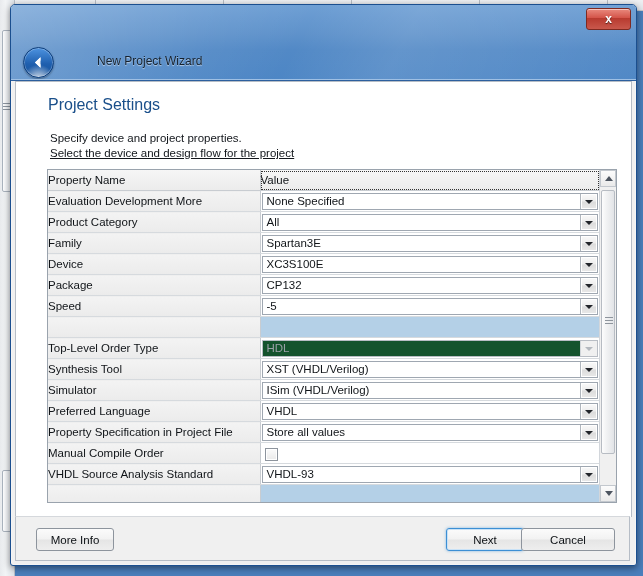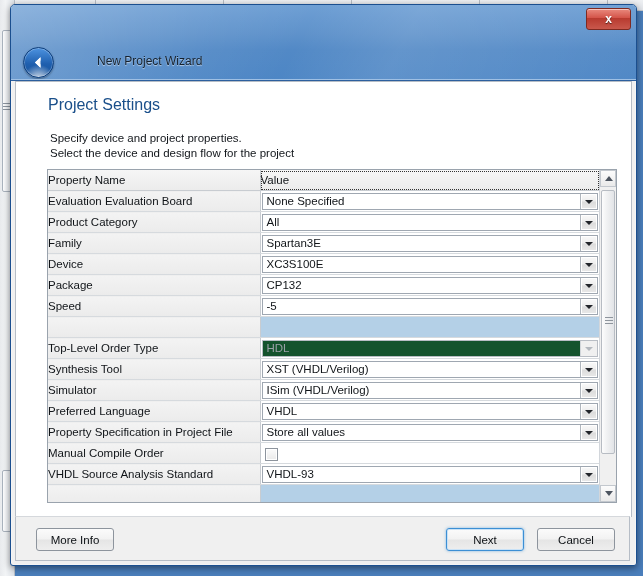--- a/index.html
+++ b/index.html
@@ -129,21 +129,21 @@
     border: 1px solid #b6bdc6;
     border-bottom: none;
   }
   .page-title {
     position: absolute;
     left: 32px; top: 14px;
     font-size: 16px;
     color: #1a4f8a;
   }
   .desc1 { position:absolute; left:34px; top:50px; font-size:11.5px; color:#12161b; }
-  .desc2 { position:absolute; left:34px; top:65px; font-size:11.5px; color:#12161b; }
+  .desc2 { position:absolute; left:34px; top:65px; font-size:11.5px; color:#12161b;text-decoration:underline; }
 
   
   .grid-wrap {
     position: absolute;
     left: 31px; top: 87px;
     width: 570px; height: 334px;
     border: 1px solid #9aa3ad;
     background: #fff;
     overflow: hidden;
     box-sizing: border-box;
@@ -313,21 +313,21 @@
     color: #0d1115;
     cursor: pointer;
     box-sizing: border-box;
   }
   .btn.more { left: 20px; top: 11px; width: 78px; }
   .btn.next {
     right: 105px; top: 11px; width: 78px;
     border: 1px solid #3c8fd4;
     box-shadow: 0 0 0 1px #c9e2f7 inset, 0 0 3px rgba(60,143,212,0.6);
   }
-  .btn.cancel { right: 14px; top: 11px; width: 78px; }
+  .btn.cancel { right: 14px; top: 11px; width: 94px; }
 </style>
 </head>
 <body>
 
 <div id="root">
 
   <div class="bg-top-strip">
     <div class="bg-top-tick" style="left:95px"></div>
     <div class="bg-top-tick" style="left:223px"></div>
     <div class="bg-top-tick" style="left:351px"></div>
@@ -371,21 +371,21 @@
                 <col class="c-val">
               </colgroup>
             <thead>
               <tr>
                 <th class="hdr">Property Name</th>
                 <th class="hdr focused">Value</th>
               </tr>
             </thead>
             <tbody id="grid-body">
                 <tr>
-                  <td class="name">Evaluation Evaluation Board</td>
+                  <td class="name">Evaluation Development More</td>
                   <td class="val">
                     <div class="combo">
                       <span class="txt">None Specified</span>
                       <span class="arrow"></span>
                     </div>
                   </td>
                 </tr>
                 <tr>
                   <td class="name">Product Category</td>
                   <td class="val">

